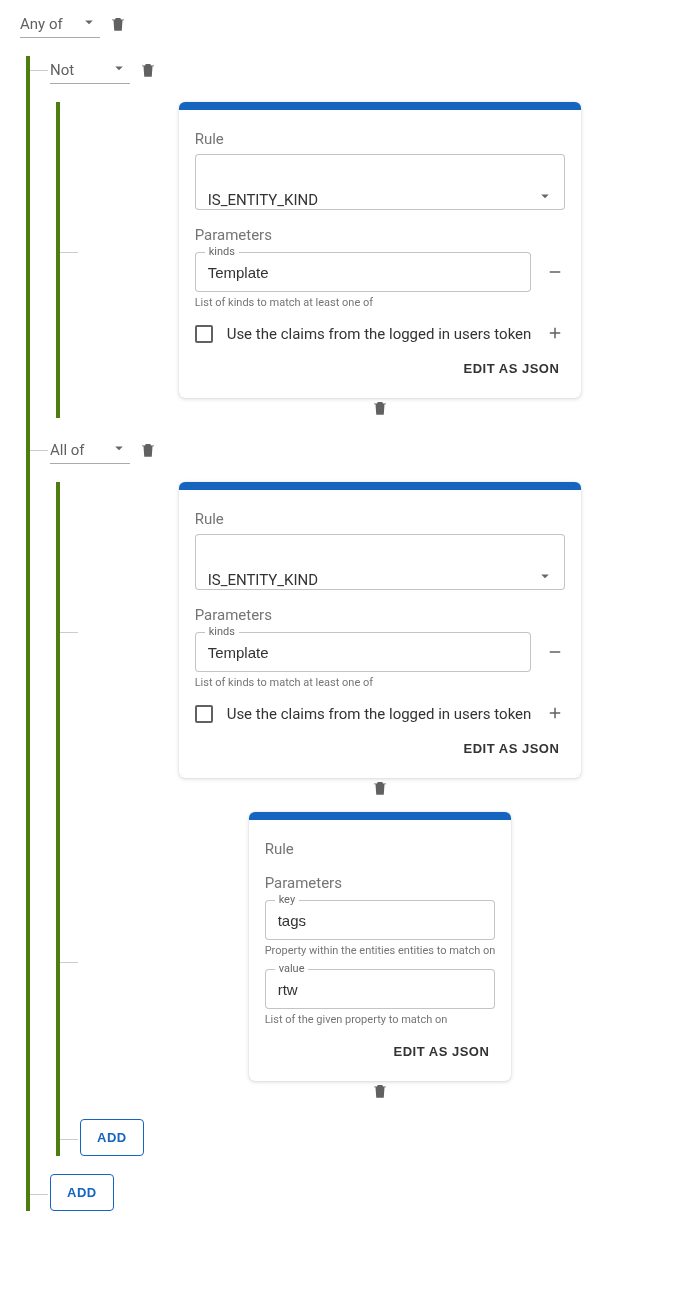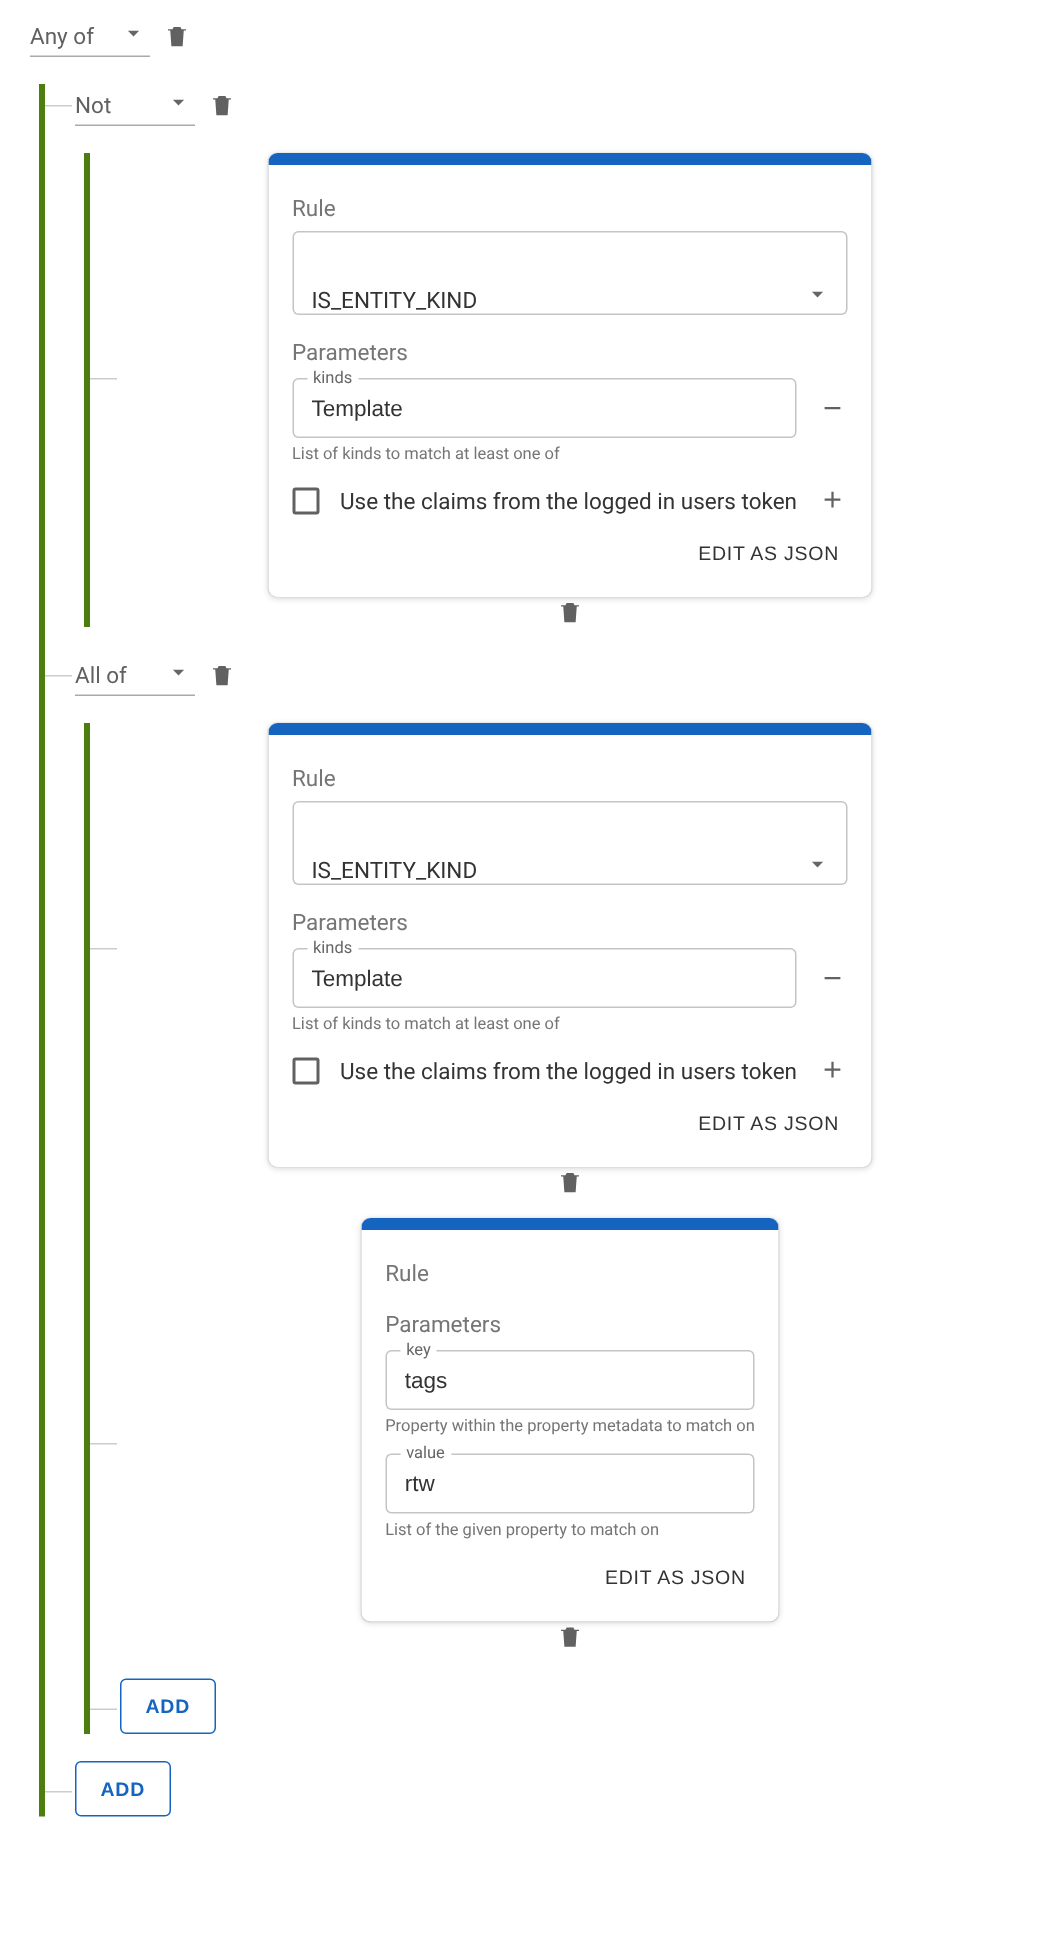--- a/index.html
+++ b/index.html
@@ -158,21 +158,21 @@
   }
   .card-footer {
     text-align: right;
     margin-top: 12px;
   }
   .text-btn {
     background: none;
     border: none;
     color: #333;
     font-size: 13px;
-    font-weight: 400;
+    font-weight: 700;
     letter-spacing: 0.5px;
     cursor: pointer;
     padding: 6px 6px;
   }
   .outline-btn {
     border: 1px solid #1565c0;
     color: #1565c0;
     background: #fff;
     font-size: 13px;
     font-weight: 600;
@@ -356,21 +356,21 @@
           <div class="card">
             <div class="card-top-bar"></div>
             <div class="card-body">
               <div class="field-label">Rule</div>
               <div class="params-header">Parameters</div>
 
               <div class="text-field" style="margin-top:8px;">
                 <div class="floating-label">key</div>
                 <input class="text-input" value="tags" style="">
               </div>
-              <div class="helper">Property within the property metadata to match on</div>
+              <div class="helper">Property within the entities entities to match on</div>
 
               <div class="text-field" style="margin-top:12px;">
                 <div class="floating-label">value</div>
                 <input class="text-input" value="rtw" style="">
               </div>
               <div class="helper">List of the given property to match on</div>
 
               <div class="card-footer">
                 <button class="text-btn">EDIT AS JSON</button>
               </div>

